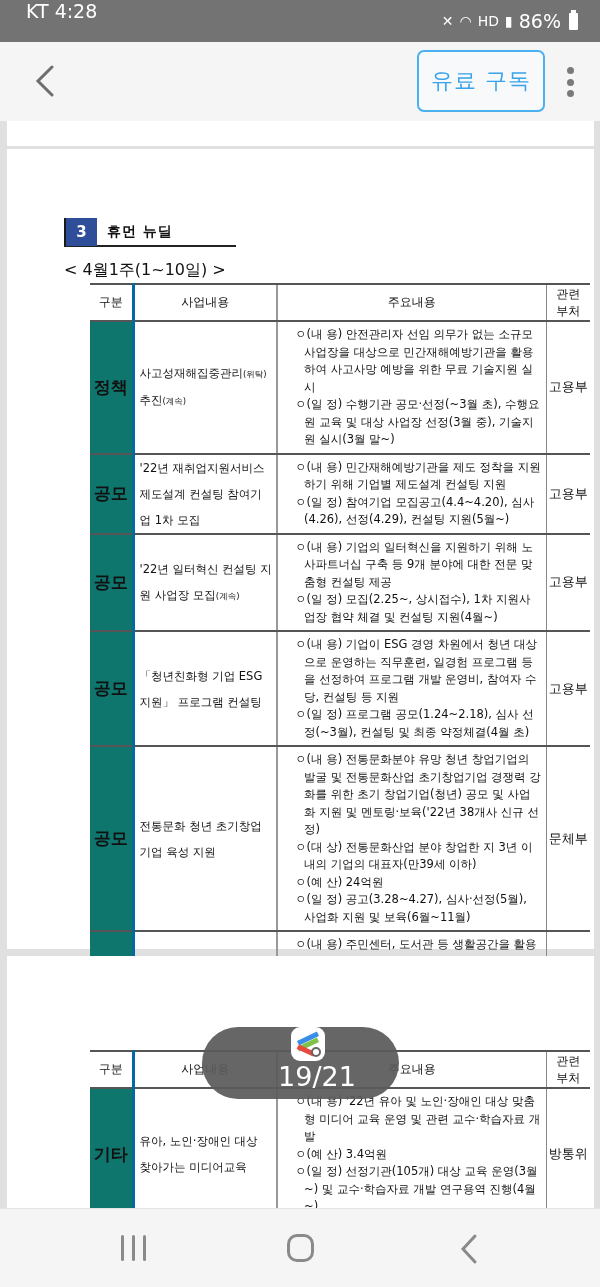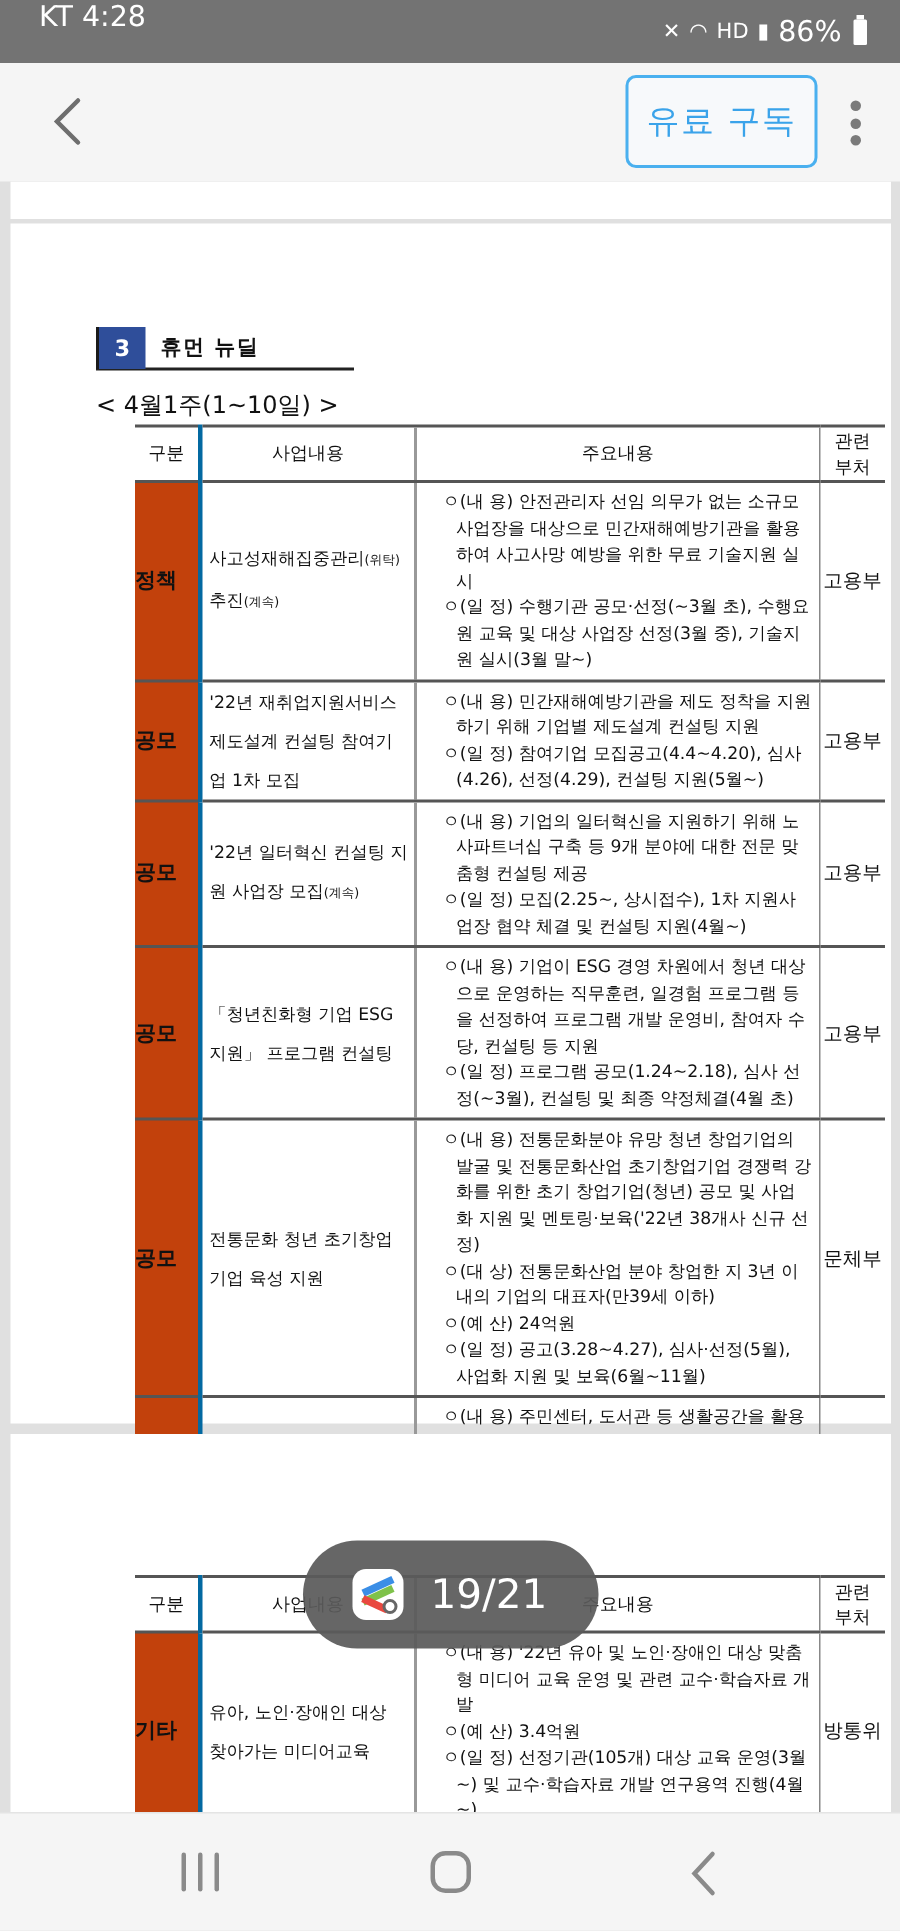--- a/index.html
+++ b/index.html
@@ -28,29 +28,29 @@
 
   table { border-collapse: collapse; position: absolute; left: 55px; width: 480px; font-size: 11.5px; color: #111; table-layout: fixed; margin-left: 28px; }
   table.t1 { top: 134px; }
   table.t2 { top: 94px; }
   th, td { border-bottom: 2px solid #555; vertical-align: middle; }
   th { font-weight: normal; height: 37px; font-size: 12px; border-top: 2px solid #555; }
   th.c1, td.c1 { width: 43px; }
   th.c2, td.c2 { width: 144px; border-left: 3px solid #0369a1; }
   th.c3, td.c3 { width: 269px; border-left: 2px solid #999; }
   th.c4, td.c4 { width: 44px; border-left: 1px solid #888; text-align: center; }
-  td.c1 { background: #c2410c; font-weight: bold; font-size: 14px; }
+  td.c1 { background: #0f766e; font-weight: bold; text-align: center; font-size: 17px; }
   td.c2 { padding: 0 4px 0 5px; line-height: 26px; }
   td.c3 { padding: 4px 4px 4px 17px; line-height: 17.5px; }
   td.c4 { font-size: 13px; }
   .bullet { display: block; padding-left: 9px; text-indent: -9px; }
   .small { font-size: 8.5px; }
   .pagenum { position: absolute; left: 0; width: 587px; top: 773px; text-align: center; font-size: 10px; color: #333; }
 
-  .page-badge { position: absolute; left: 202px; top: 1027px; width: 197px; height: 72px; background: rgba(90,90,90,0.93); border-radius: 36px; display: flex; align-items: center; padding-left: 33px; color: #fff; font-size: 27px; }
+  .page-badge { position: absolute; left: 202px; top: 1027px; width: 197px; height: 72px; background: rgba(90,90,90,0.93); border-radius: 36px; display: flex; align-items: center; padding-left: 33px; color: #fff; font-size: 27px; flex-direction: column; }
   .badge-icon { width: 34px; height: 34px; background: #fff; border-radius: 9px; margin-right: 18px; position: relative; overflow: hidden; }
   .badge-icon .s1 { position: absolute; left: 6px; top: 9px; width: 22px; height: 5px; background: #3a8ee6; transform: rotate(-25deg); }
   .badge-icon .s2 { position: absolute; left: 6px; top: 15px; width: 22px; height: 5px; background: #7fc24a; transform: rotate(-25deg); }
   .badge-icon .s3 { position: absolute; left: 6px; top: 21px; width: 18px; height: 5px; background: #e9483f; transform: rotate(25deg); }
   .badge-icon .s4 { position: absolute; left: 20px; top: 20px; width: 10px; height: 10px; border: 2px solid #666; border-radius: 50%; background: #fff; }
 
   .nav-bar { position: absolute; left: 0; top: 1208px; width: 600px; height: 79px; background: #f5f5f5; border-top: 1px solid #e4e4e4; }
   .nav-recent { position: absolute; left: 121px; top: 26px; width: 25px; height: 26px; display: flex; justify-content: space-between; }
   .nav-recent span { width: 3px; height: 26px; background: #8a8a8a; border-radius: 2px; }
   .nav-home { position: absolute; left: 287px; top: 25px; width: 27px; height: 28px; border: 3px solid #8a8a8a; border-radius: 10px; }

